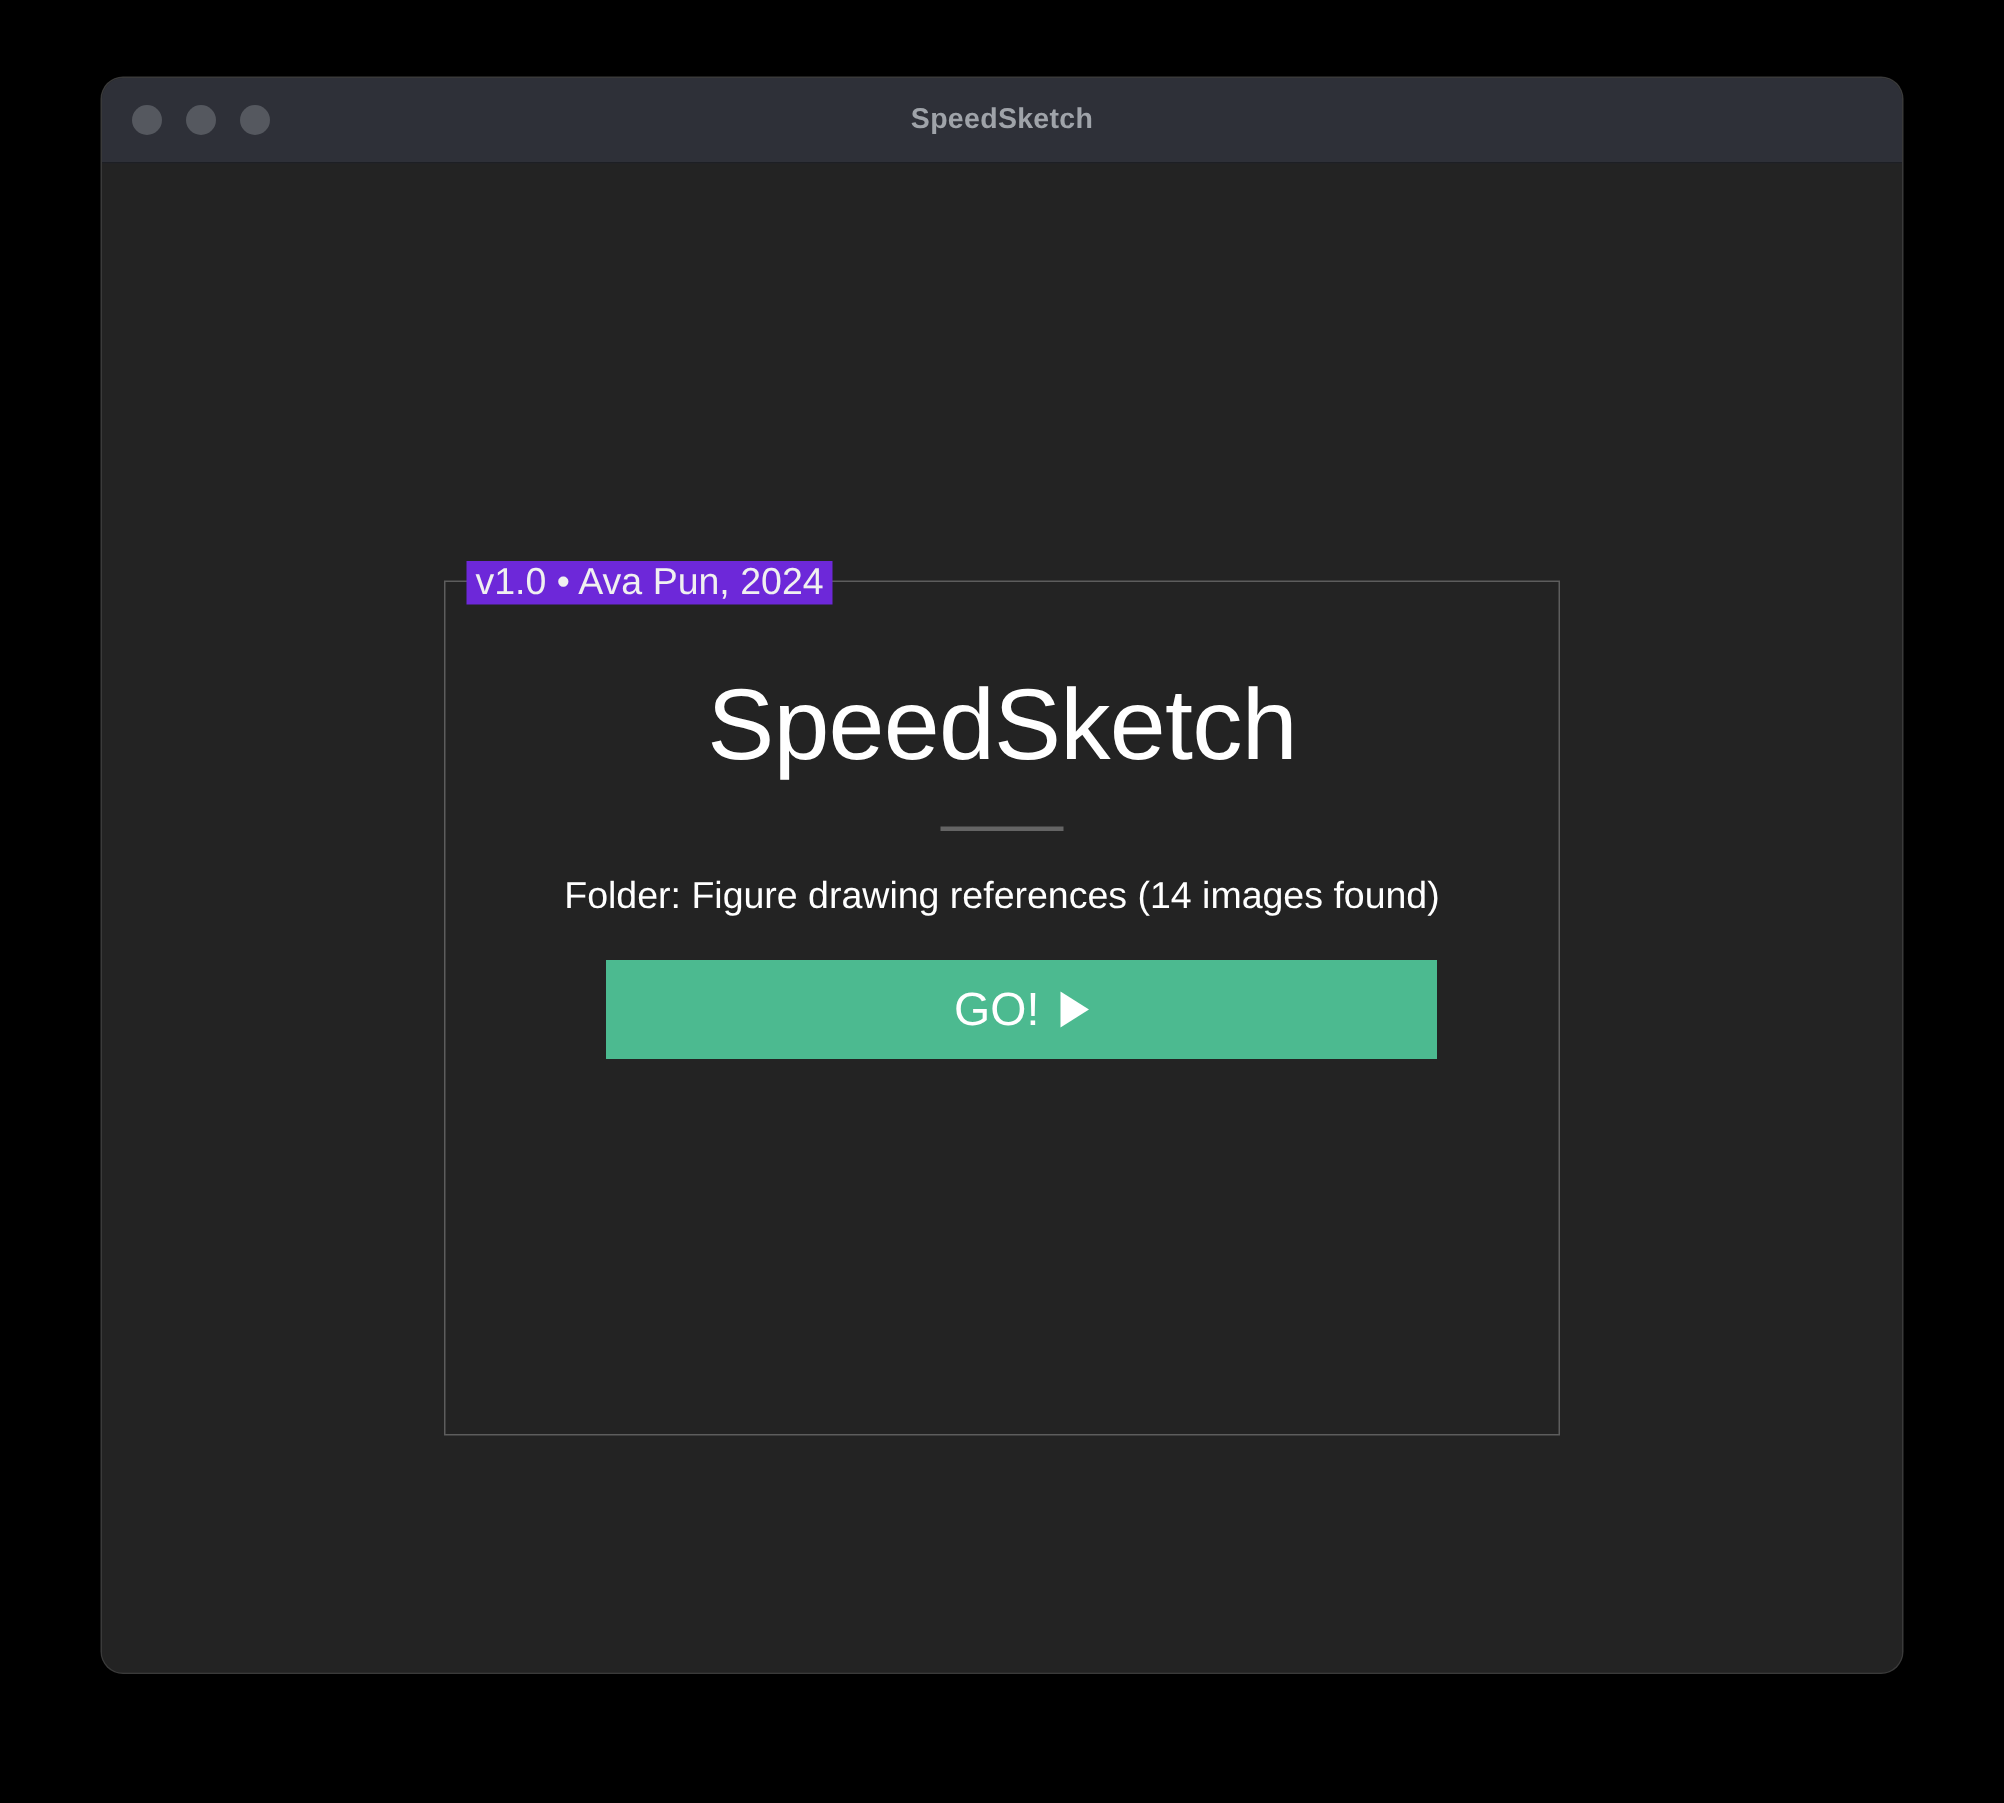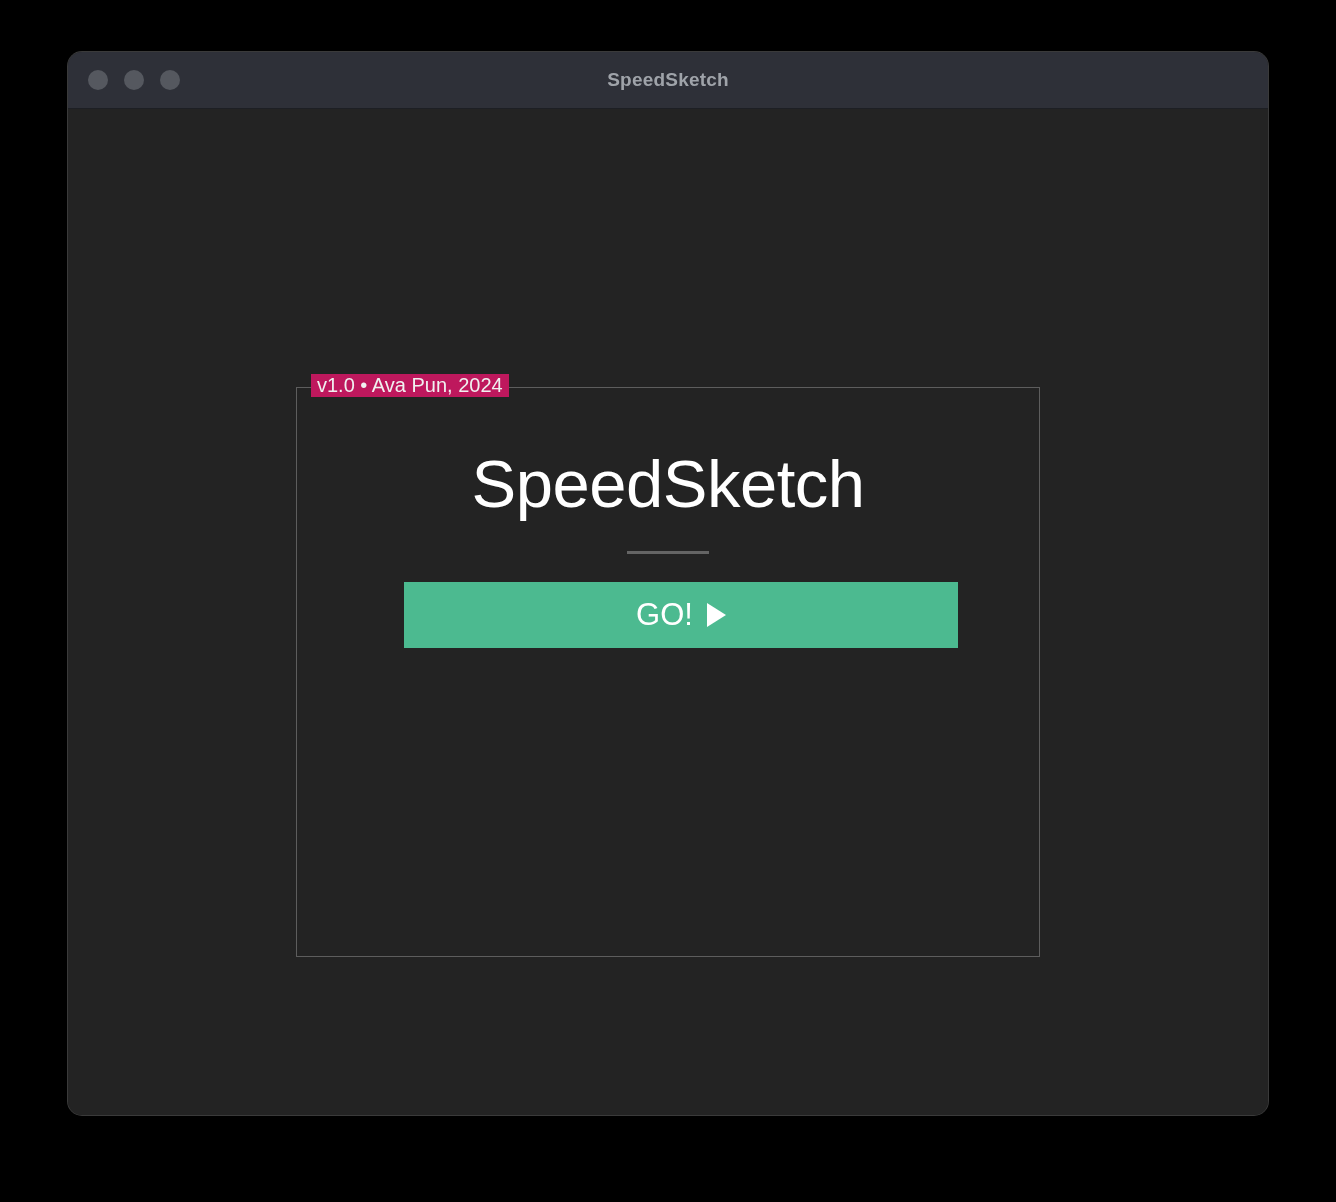--- a/index.html
+++ b/index.html
@@ -84,23 +84,23 @@
     width: 744px;
     height: 570px;
     border: 1px solid #5d5d5d;
     box-sizing: border-box;
   }
 
   .groupbox-legend {
     position: absolute;
     left: 14px;
     top: -14px;
-    background: #be185d;
+    background: #6d28d9;
     padding: 0 6px;
-    font-size: 20px;
+    font-size: 25px;
     color: #f0f0f0;
     white-space: nowrap;
   }
 
   .inner {
     position: absolute;
     left: 0;
     top: 0;
     width: 100%;
     height: 100%;
@@ -219,20 +219,21 @@
       <div class="groupbox">
         <div class="groupbox-legend">v1.0 • Ava Pun, 2024</div>
 
         <div class="inner">
 
           <div class="app-title">SpeedSketch</div>
 
           <div class="separator"></div>
 
 
+          <div class="folder-status">Folder: Figure drawing references (14 images found)</div>
 
 
           <button class="go-btn">
             <span>GO!</span>
             <span class="play-tri"></span>
           </button>
 
         </div>
       </div>
 

